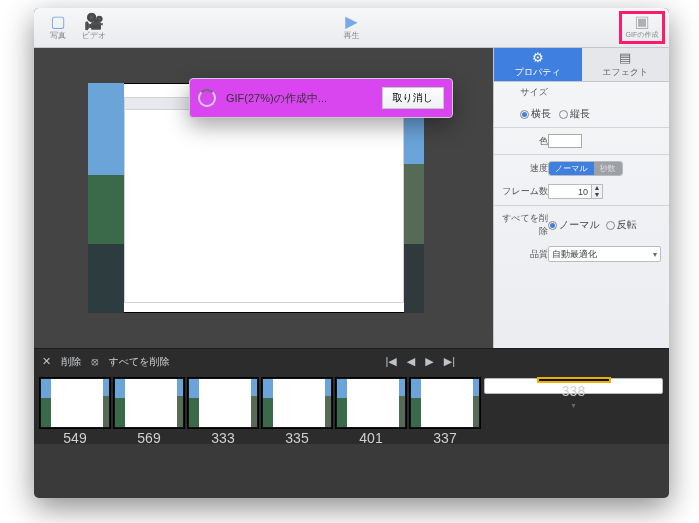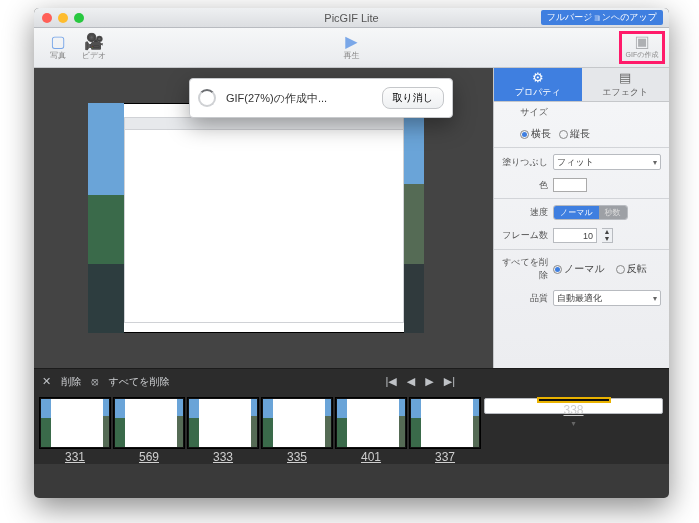--- a/index.html
+++ b/index.html
@@ -28,21 +28,21 @@
   .scenery { position:absolute; left:-26px; top:0; width:36px; height:230px; background:linear-gradient(180deg,#6aa4d8 0 40%,#3a6a4a 40% 70%,#2d3d3f 70% 100%); }
   .scenery2 { position:absolute; right:-10px; top:0; width:20px; height:230px; background:linear-gradient(180deg,#6aa4d8 0 35%,#556b55 35% 70%,#303a3d 70% 100%);}
   .innerdoc { position:absolute; left:10px; top:14px; right:10px; bottom:10px; border:1px solid #d0d2d6; background:#fff;}
   .innerbar { height:12px; background:#e7e9ec; border-bottom:1px solid #d0d2d6;}
   
   .side { width: 176px; background: linear-gradient(#f5f6f8,#ecedf0); border-left:1px solid #c5c7ca; display:flex; flex-direction:column; font-size:10px; color:#444;}
   .tabs { display:flex; height:34px;}
   .tab { flex:1; display:flex; flex-direction:column; align-items:center; justify-content:center; gap:1px; font-size:9px; color:#666; background:#e5e7ea; border-bottom:1px solid #c5c7ca;}
   .tab.active{ background:#3f7fe0; color:#fff;}
   .tab .ic{font-size:13px;}
-  .row { display:flex; align-items:center; padding:4px 8px; gap:5px;}
+  .row { display:flex; align-items:center; padding:4px 8px; }
   .row .lbl { width:46px; text-align:right; color:#555; font-size:9px;}
   .sel { flex:1; height:16px; background:#fff; border:1px solid #b8bbc0; border-radius:2px; font-size:9px; padding:0 3px; display:flex; align-items:center; justify-content:space-between;}
   .sel::after{content:"▾"; font-size:8px; color:#666;}
   .radio { width:9px; height:9px; border-radius:50%; border:1px solid #888; display:inline-block; vertical-align:middle; margin-right:2px; position:relative;}
   .radio.on::after{content:""; position:absolute; inset:1px; background:#3f7fe0; border-radius:50%;}
   .swatch{ width:34px; height:14px; border:1px solid #aaa; background:#fff; display:inline-block;}
   .seg { display:inline-flex; border:1px solid #b8bbc0; border-radius:3px; overflow:hidden; height:15px;}
   .seg span{ font-size:8px; padding:1px 6px; background:#fff;}
   .seg .on{ background:#3f7fe0; color:#fff;}
   .seg .off{ background:#9da0a5; color:#ddd;}
@@ -54,42 +54,33 @@
   
   .ctrlbar { height:26px; background:#2c2c2c; display:flex; align-items:center; color:#cfd1d4; font-size:10px; padding:0 8px; gap:10px; border-top:1px solid #1c1c1c;}
   .ctrlbar .sp{flex:1;}
   .cicon{font-size:11px; color:#bfc2c6;}
   .filmstrip { height:70px; background:#2c2c2c; display:flex; align-items:flex-start; padding:4px 6px 0 6px; gap:4px; overflow:hidden;}
   .thumb { width:70px; display:flex; flex-direction:column; align-items:center; gap:2px;}
   .thumb .img { width:70px; height:50px; background:#fff; border:1px solid #111; position:relative; box-shadow:0 0 0 1px #000;}
   .thumb .img::before{content:""; position:absolute; left:0; top:0; bottom:0; width:10px; background:linear-gradient(180deg,#6aa4d8 0 40%,#3a6a4a 40% 100%);}
   .thumb .img::after{content:""; position:absolute; right:0; top:0; bottom:0; width:6px; background:linear-gradient(180deg,#6aa4d8 0 35%,#556b55 35% 100%);}
   .thumb.sel .img{ outline:2px solid #e9b200; outline-offset:0;}
-  .thumb .num{ font-size:12px; color:#cfcfcf;text-decoration:underline;}
-  
-  .dialog { position:absolute; left:155px; top:70px; width:264px; height:40px; background:#ffffff; border:1px solid #c8cacd; border-radius:4px; box-shadow:0 8px 22px rgba(0,0,0,.35); display:flex; align-items:center; padding:0 8px; gap:10px;}
+  .thumb .num{ font-size:14px; color:#cfcfcf;}
+  
+  .dialog { position:absolute; left:155px; top:70px; width:264px; height:40px; background:#d946ef; border:1px solid #c8cacd; border-radius:4px; box-shadow:0 8px 22px rgba(0,0,0,.35); display:flex; align-items:center; padding:0 8px; gap:10px;}
   .spinner{ width:18px; height:18px; border:2px solid #cfd1d4; border-top-color:#6c6e72; border-radius:50%;}
   .dmsg{ flex:1; font-size:11px; color:#333;}
-  .dcancel{ height:22px; padding:8px 10px; font-size:10px; background:linear-gradient(#fdfdfd,#eef0f2); border:1px solid #c5c7ca; border-radius:8px; display:flex; align-items:center;justify-content:center;}
+  .dcancel{ height:22px; padding:8px 10px; font-size:10px; background:linear-gradient(#fdfdfd,#eef0f2); border:1px solid #c5c7ca; border-radius:0; display:flex; align-items:center;justify-content:center;}
 </style>
 </head>
 <body>
 
 <div class="wrap">
   <div class="win">
 
-    <div class="titlebar">
-      <div class="traffic">
-        <div class="dot r"></div>
-        <div class="dot y"></div>
-        <div class="dot g"></div>
-      </div>
-      <div class="title">PicGIF Lite</div>
-      <div class="upg">フルバージョンへのアップ</div>
-    </div>
 
     <div class="toolbar">
       <div class="tbtn active">
         <span class="ic">▢</span>
         <span>写真</span>
       </div>
       <div class="tbtn active">
         <span class="ic">🎥</span>
         <span>ビデオ</span>
       </div>
@@ -129,26 +120,20 @@
         </div>
 
         <div class="row">
           <span class="lbl">サイズ</span>
         </div>
         <div class="row" style="padding-left:26px; gap:8px;">
           <span><span class="radio on"></span><span>横長</span></span>
           <span><span class="radio"></span><span>縦長</span></span>
         </div>
         <div class="hr"></div>
-        <div class="row">
-          <span class="lbl">塗りつぶし</span>
-          <div class="sel">
-              <span>フィット</span>
-            </div>
-        </div>
         <div class="row">
           <span class="lbl">色</span>
           <span class="swatch"></span>
         </div>
         <div class="hr"></div>
         <div class="row">
           <span class="lbl">速度</span>
           <span class="seg">
             <span class="on">ノーマル</span>
             <span class="off">秒数</span>
@@ -188,21 +173,21 @@
       <span class="cicon">|◀</span>
       <span class="cicon">◀</span>
       <span class="cicon">▶</span>
       <span class="cicon">▶|</span>
       <span class="sp"></span>
     </div>
 
     <div class="filmstrip">
       <div class="thumb">
           <div class="img"></div>
-          <div class="num">331</div>
+          <div class="num">549</div>
         </div>
       <div class="thumb">
           <div class="img"></div>
           <div class="num">569</div>
         </div>
       <div class="thumb">
           <div class="img"></div>
           <div class="num">333</div>
         </div>
       <div class="thumb">

